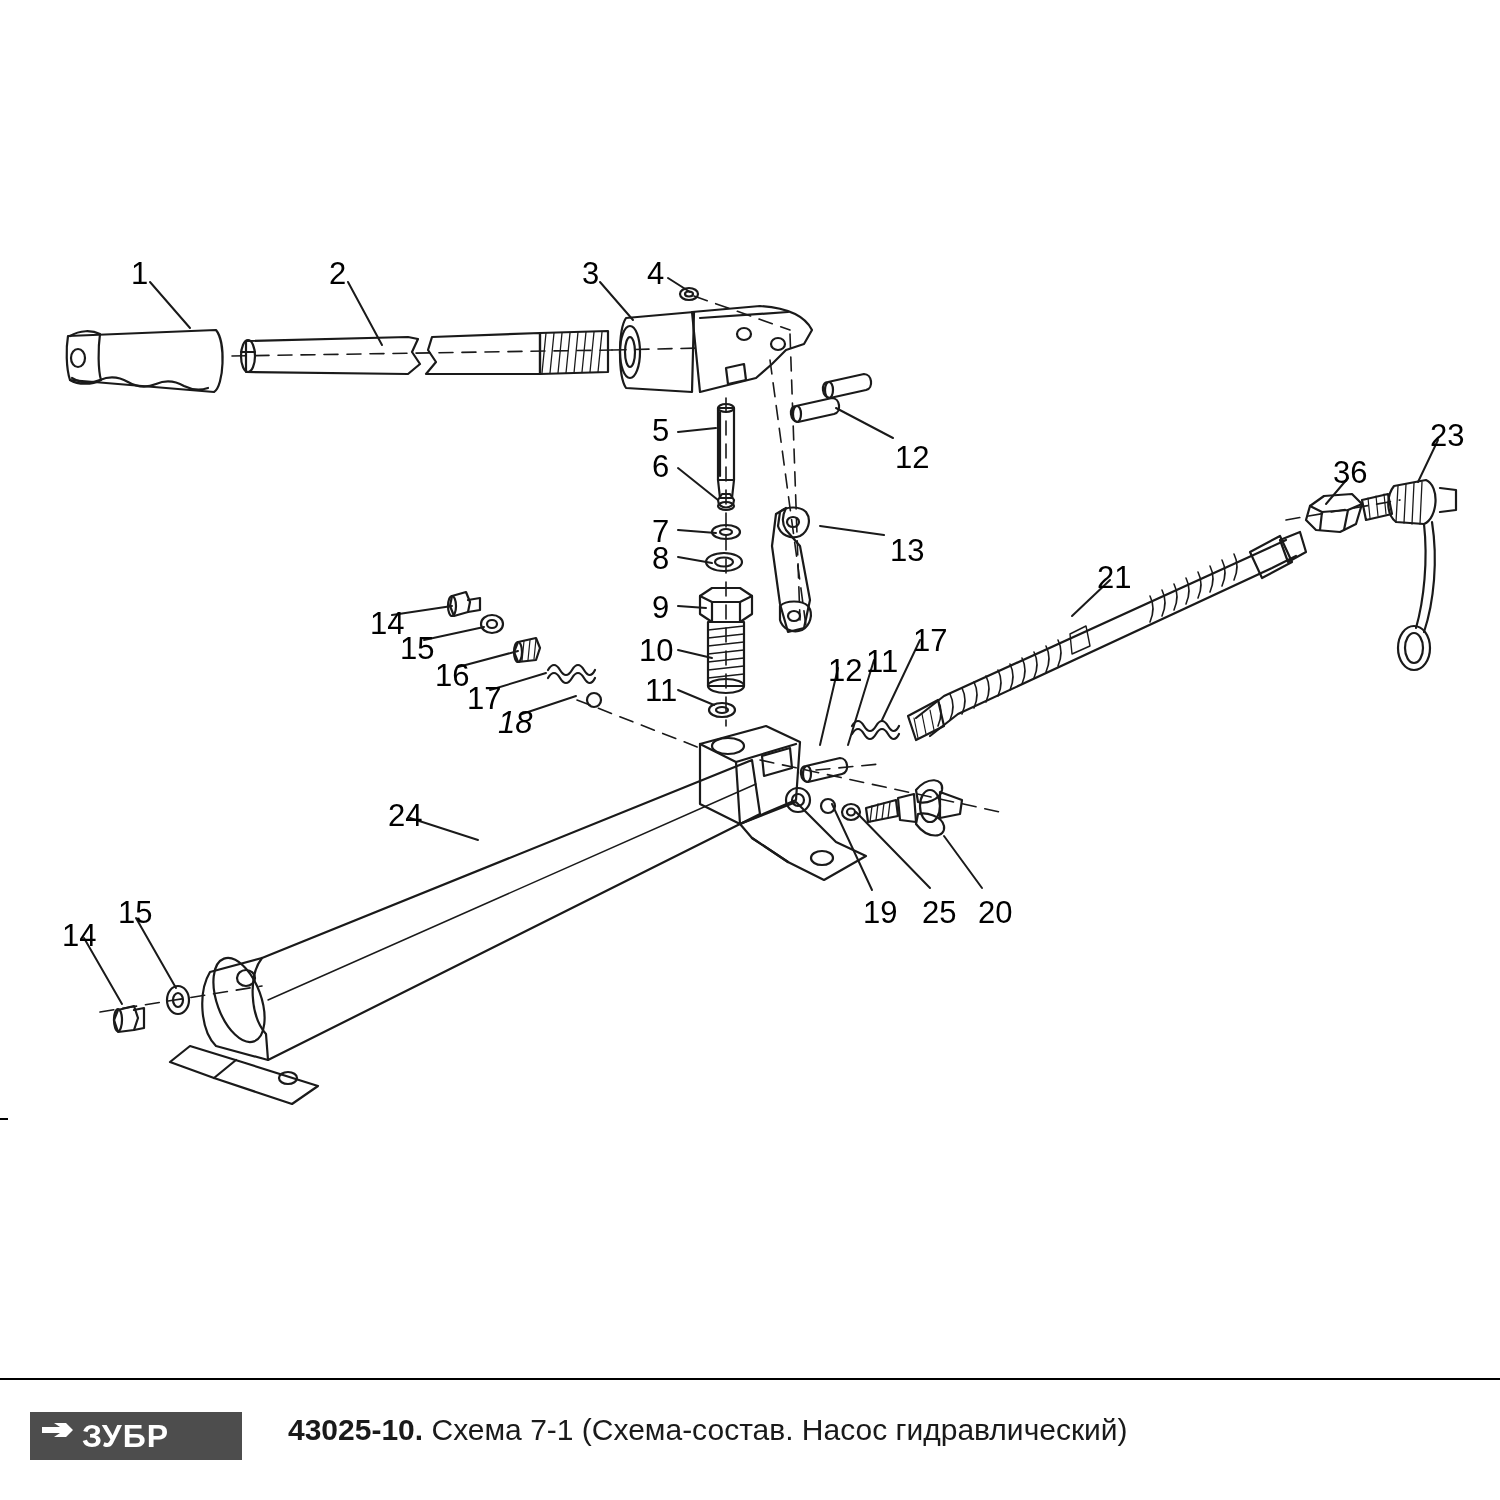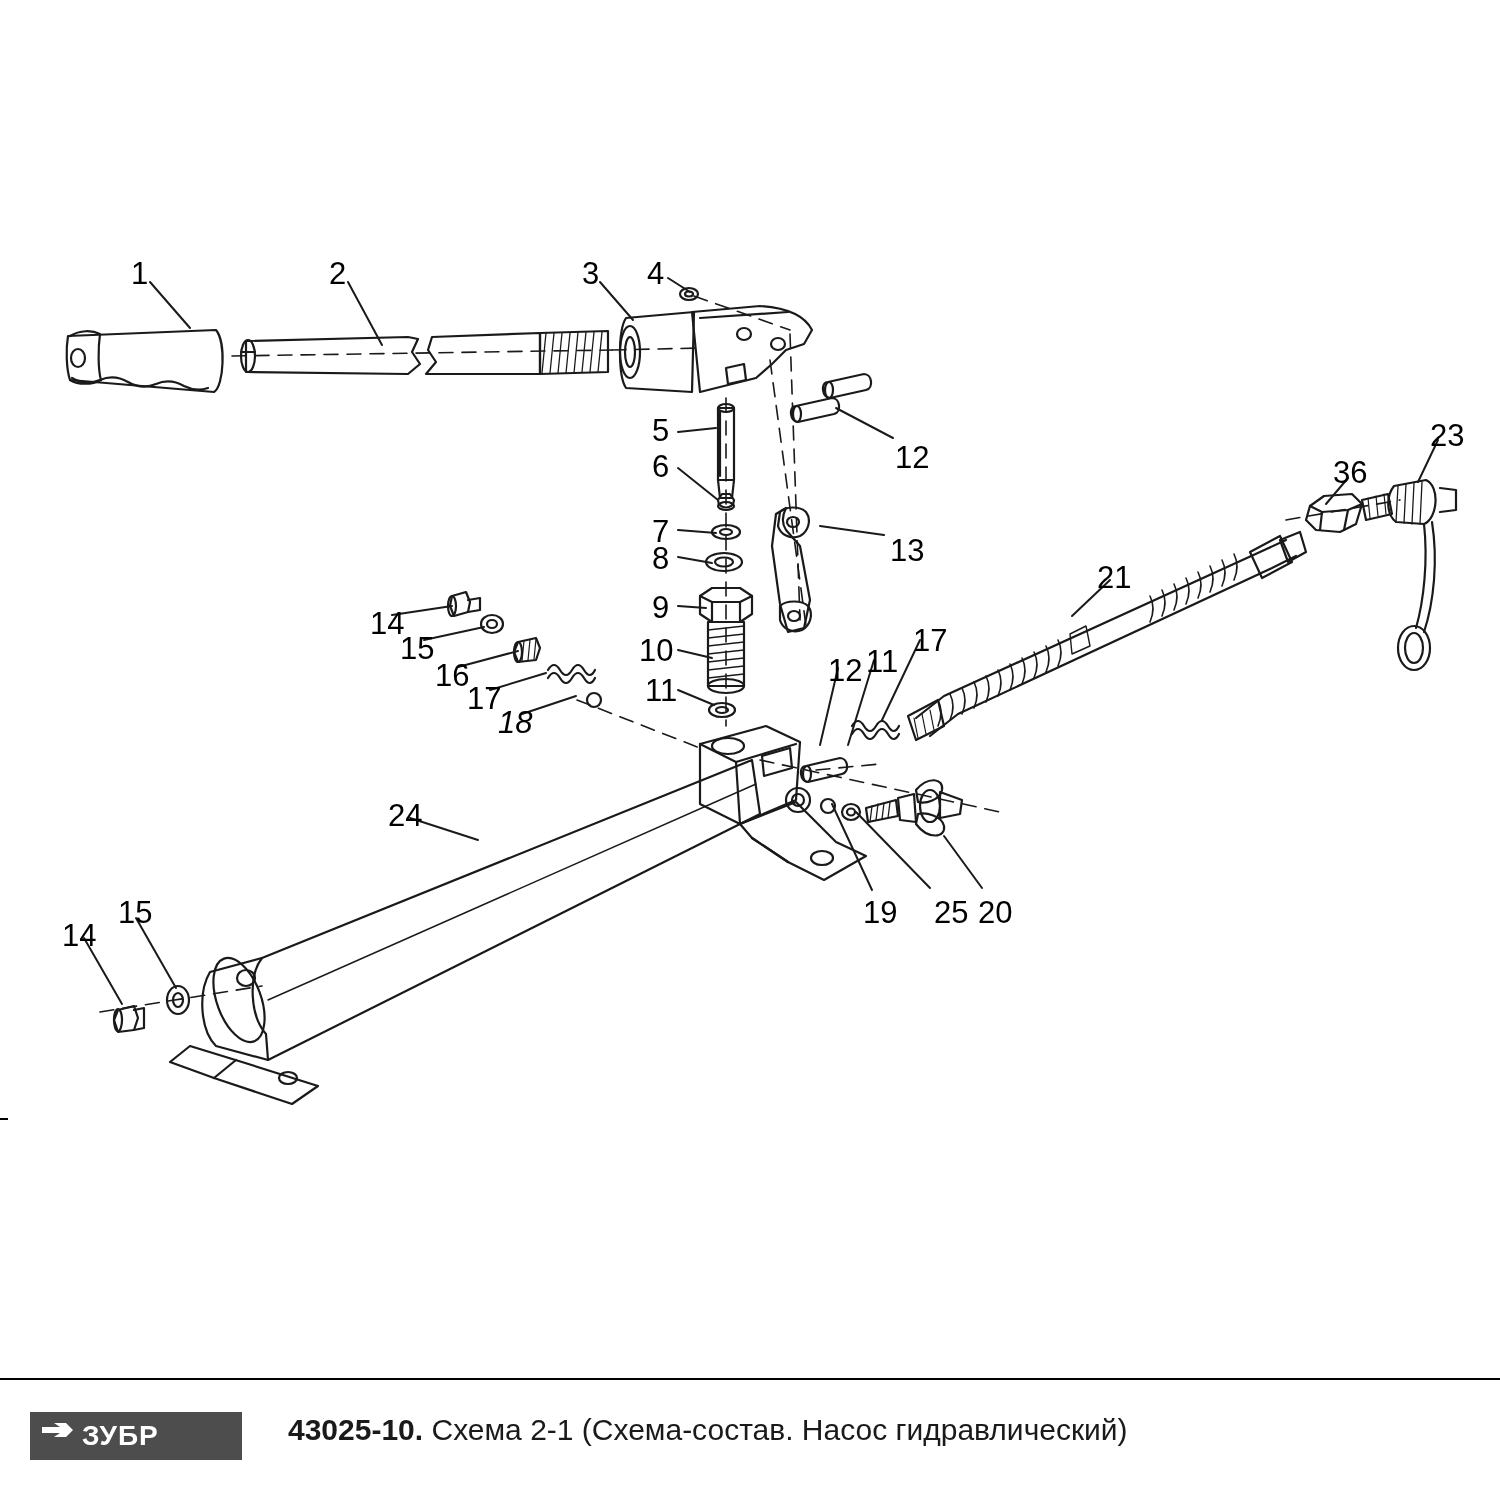--- a/index.html
+++ b/index.html
@@ -59,21 +59,21 @@
     box-sizing: border-box;
   }
   #brand-logo .arrow-mark {
     width: 34px;
     height: 30px;
     margin-right: 8px;
     flex: none;
   }
   #brand-logo .brand-text {
     color: #ffffff;
-    font-size: 28px;
+    font-size: 32px;
     font-weight: bold;
     letter-spacing: 1px;
     font-family: "Liberation Sans", sans-serif;
   }
   #footer-caption {
     position: absolute;
     left: 288px;
     top: 33px;
     font-size: 30px;
     color: #1a1a1a;
@@ -390,37 +390,37 @@
   <div class="callout-label" style="left:890px; top:535px;">13</div>
   <div class="callout-label" style="left:370px; top:608px;">14</div>
   <div class="callout-label" style="left:400px; top:633px;">15</div>
   <div class="callout-label" style="left:435px; top:660px;">16</div>
   <div class="callout-label" style="left:467px; top:683px;">17</div>
   <div class="callout-label" style="left:498px; top:707px;font-style:italic;">18</div>
   <div class="callout-label" style="left:828px; top:655px;">12</div>
   <div class="callout-label" style="left:866px; top:646px;">11</div>
   <div class="callout-label" style="left:913px; top:625px;">17</div>
   <div class="callout-label" style="left:863px; top:897px;">19</div>
-  <div class="callout-label" style="left:922px; top:897px;margin-left:12px;">25</div>
+  <div class="callout-label" style="left:922px; top:897px;">25</div>
   <div class="callout-label" style="left:978px; top:897px;">20</div>
   <div class="callout-label" style="left:1097px; top:562px;">21</div>
   <div class="callout-label" style="left:1333px; top:457px;">36</div>
   <div class="callout-label" style="left:1430px; top:420px;text-align:center;">23</div>
   <div class="callout-label" style="left:388px; top:800px;">24</div>
   <div class="callout-label" style="left:62px; top:920px;">14</div>
   <div class="callout-label" style="left:118px; top:897px;">15</div>
 
   <div id="footer-bar">
     <div id="brand-logo">
       <svg class="arrow-mark" viewBox="0 0 34 30">
         <path d="M2 6 L20 6 L14 2 L26 2 L33 9 L26 16 L14 16 L20 12 L2 12 Z" fill="#ffffff"></path>
         <path d="M2 18 L18 18 L12 22 L24 22 L31 28 L2 28 Z" fill="#ffffff" opacity="0"></path>
         <path d="M2 16 L16 16 L10 20 L22 20 L29 27 L22 34" fill="none" stroke="#ffffff" stroke-width="0"></path>
       </svg>
       <span class="brand-text">ЗУБР</span>
     </div>
     <div id="footer-caption">
       <span class="code">43025-10.</span>
-      <span class="desc"> Схема 2-1 (Схема-состав. Насос гидравлический)</span>
+      <span class="desc"> Схема 7-1 (Схема-состав. Насос гидравлический)</span>
     </div>
   </div>
 
 </div>
 
 </body></html>

